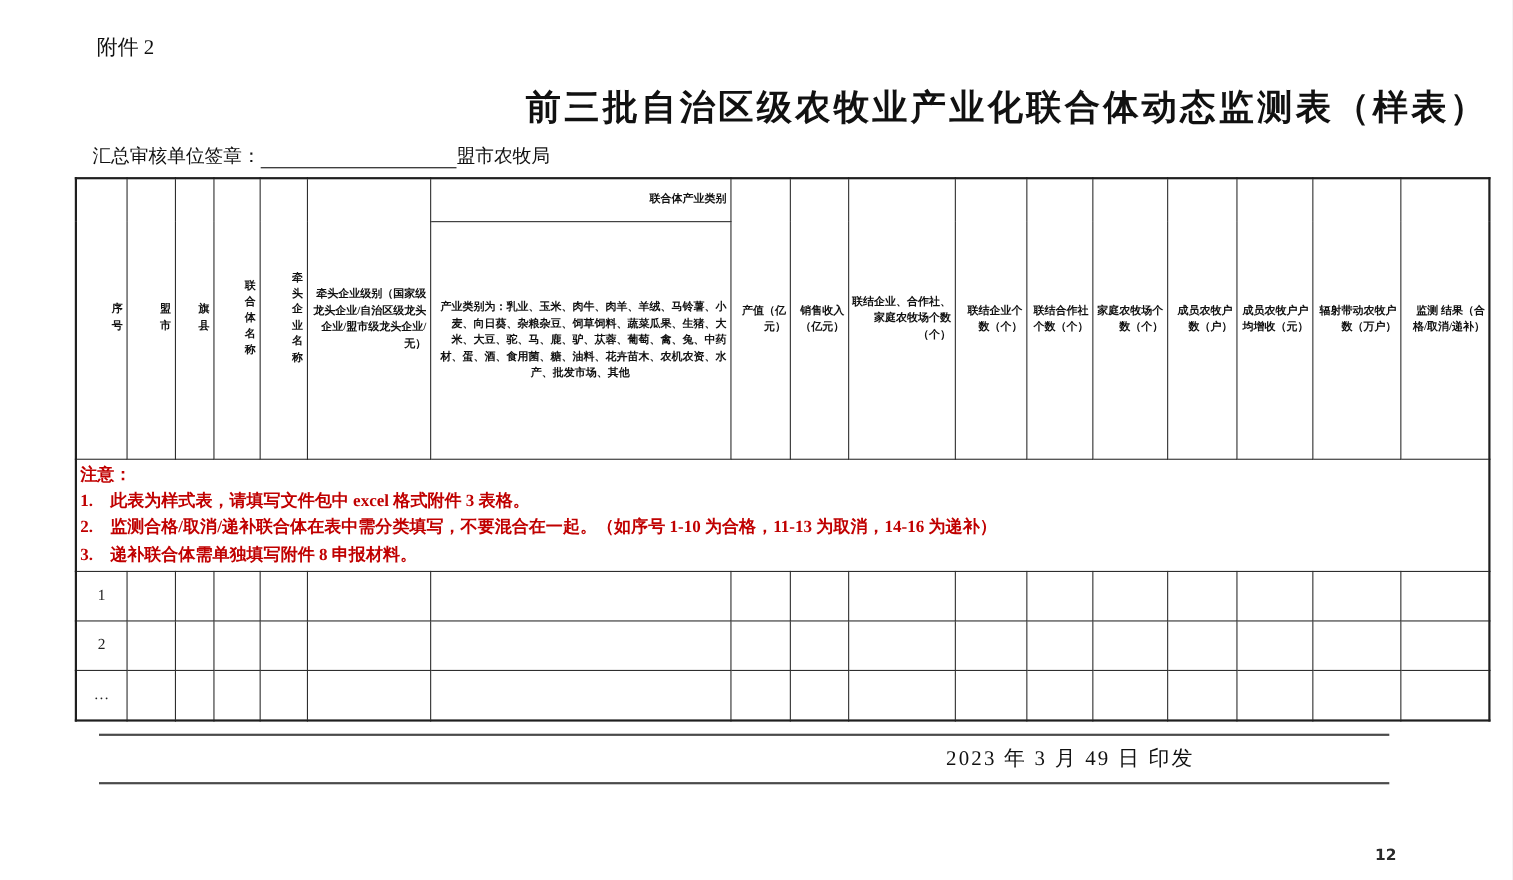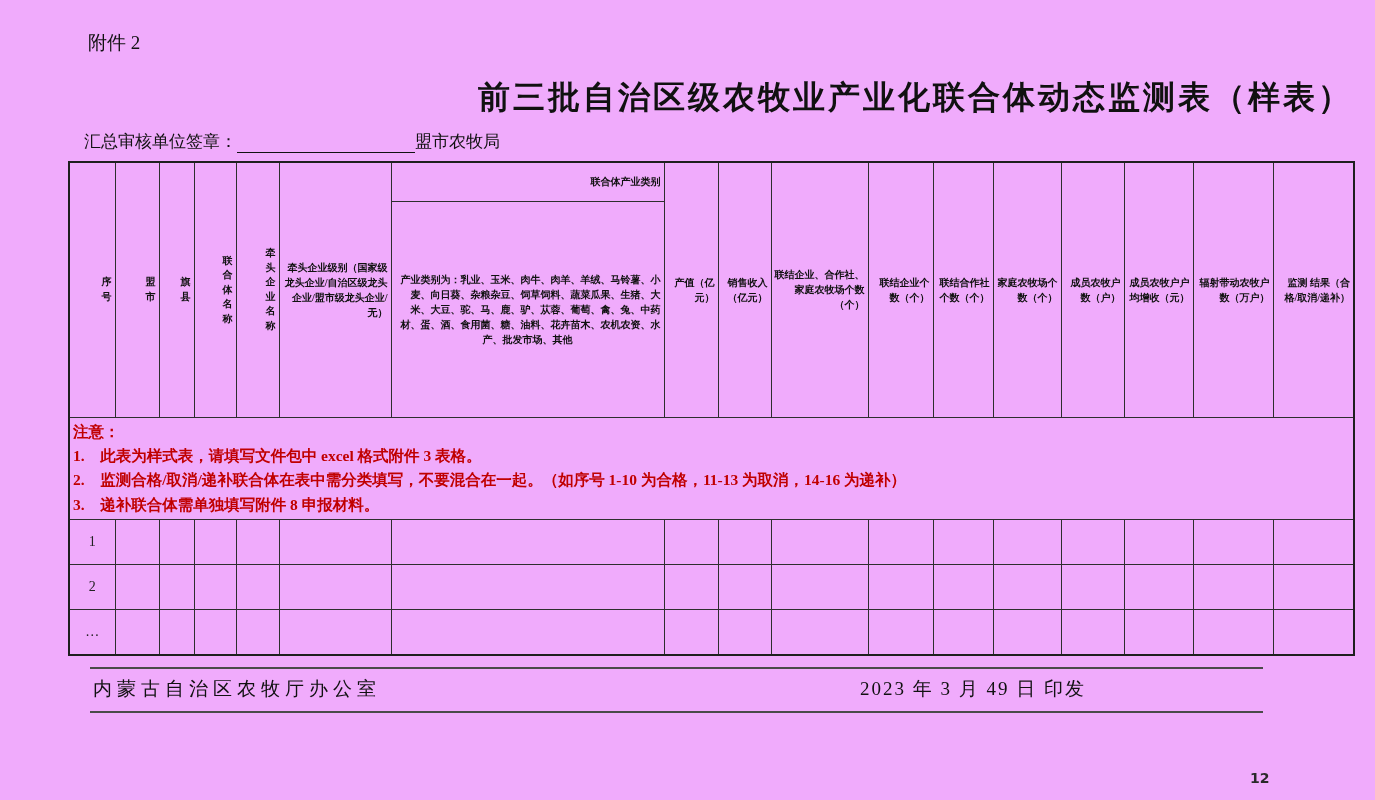--- a/index.html
+++ b/index.html
@@ -1,17 +1,17 @@
 <!DOCTYPE html>
 <html><head>
 <meta charset="utf-8">
 <style>
   html,body{margin:0;padding:0;background:#e9e9e9;}
   .page{
-    position:relative;width:1375px;height:800px;background:#f0abfc;
+    position:relative;width:1375px;height:800px;background:#ffffff;
     font-family:"Liberation Serif","DejaVu Serif",serif;color:#111;
     overflow:hidden;
   }
   .attachment{position:absolute;left:88px;top:30px;font-size:19px;}
   .doc-title{
     position:absolute;left:68px;top:76px;width:1285px;text-align:right;
     font-size:32px;font-weight:700;letter-spacing:3px;
   }
   .sig-line{position:absolute;left:84px;top:130px;font-size:17px;}
   .sig-underline{display:inline-block;width:178px;border-bottom:1.6px solid #111;height:17px;vertical-align:bottom;}
@@ -169,19 +169,18 @@
           <td></td>
           <td></td>
           <td></td>
           <td></td>
           <td></td>
       </tr>
     </tbody>
   </table>
 
   <div class="rule rule-top"></div>
-  <div class="issuer">内蒙古自治区农牧厅办公室</div>
   <div class="issue-date">2023 年 3 月 49 日 印发</div>
   <div class="rule rule-bottom"></div>
 
   <div class="page-num">12</div>
 
 </div>
 
 </body></html>

